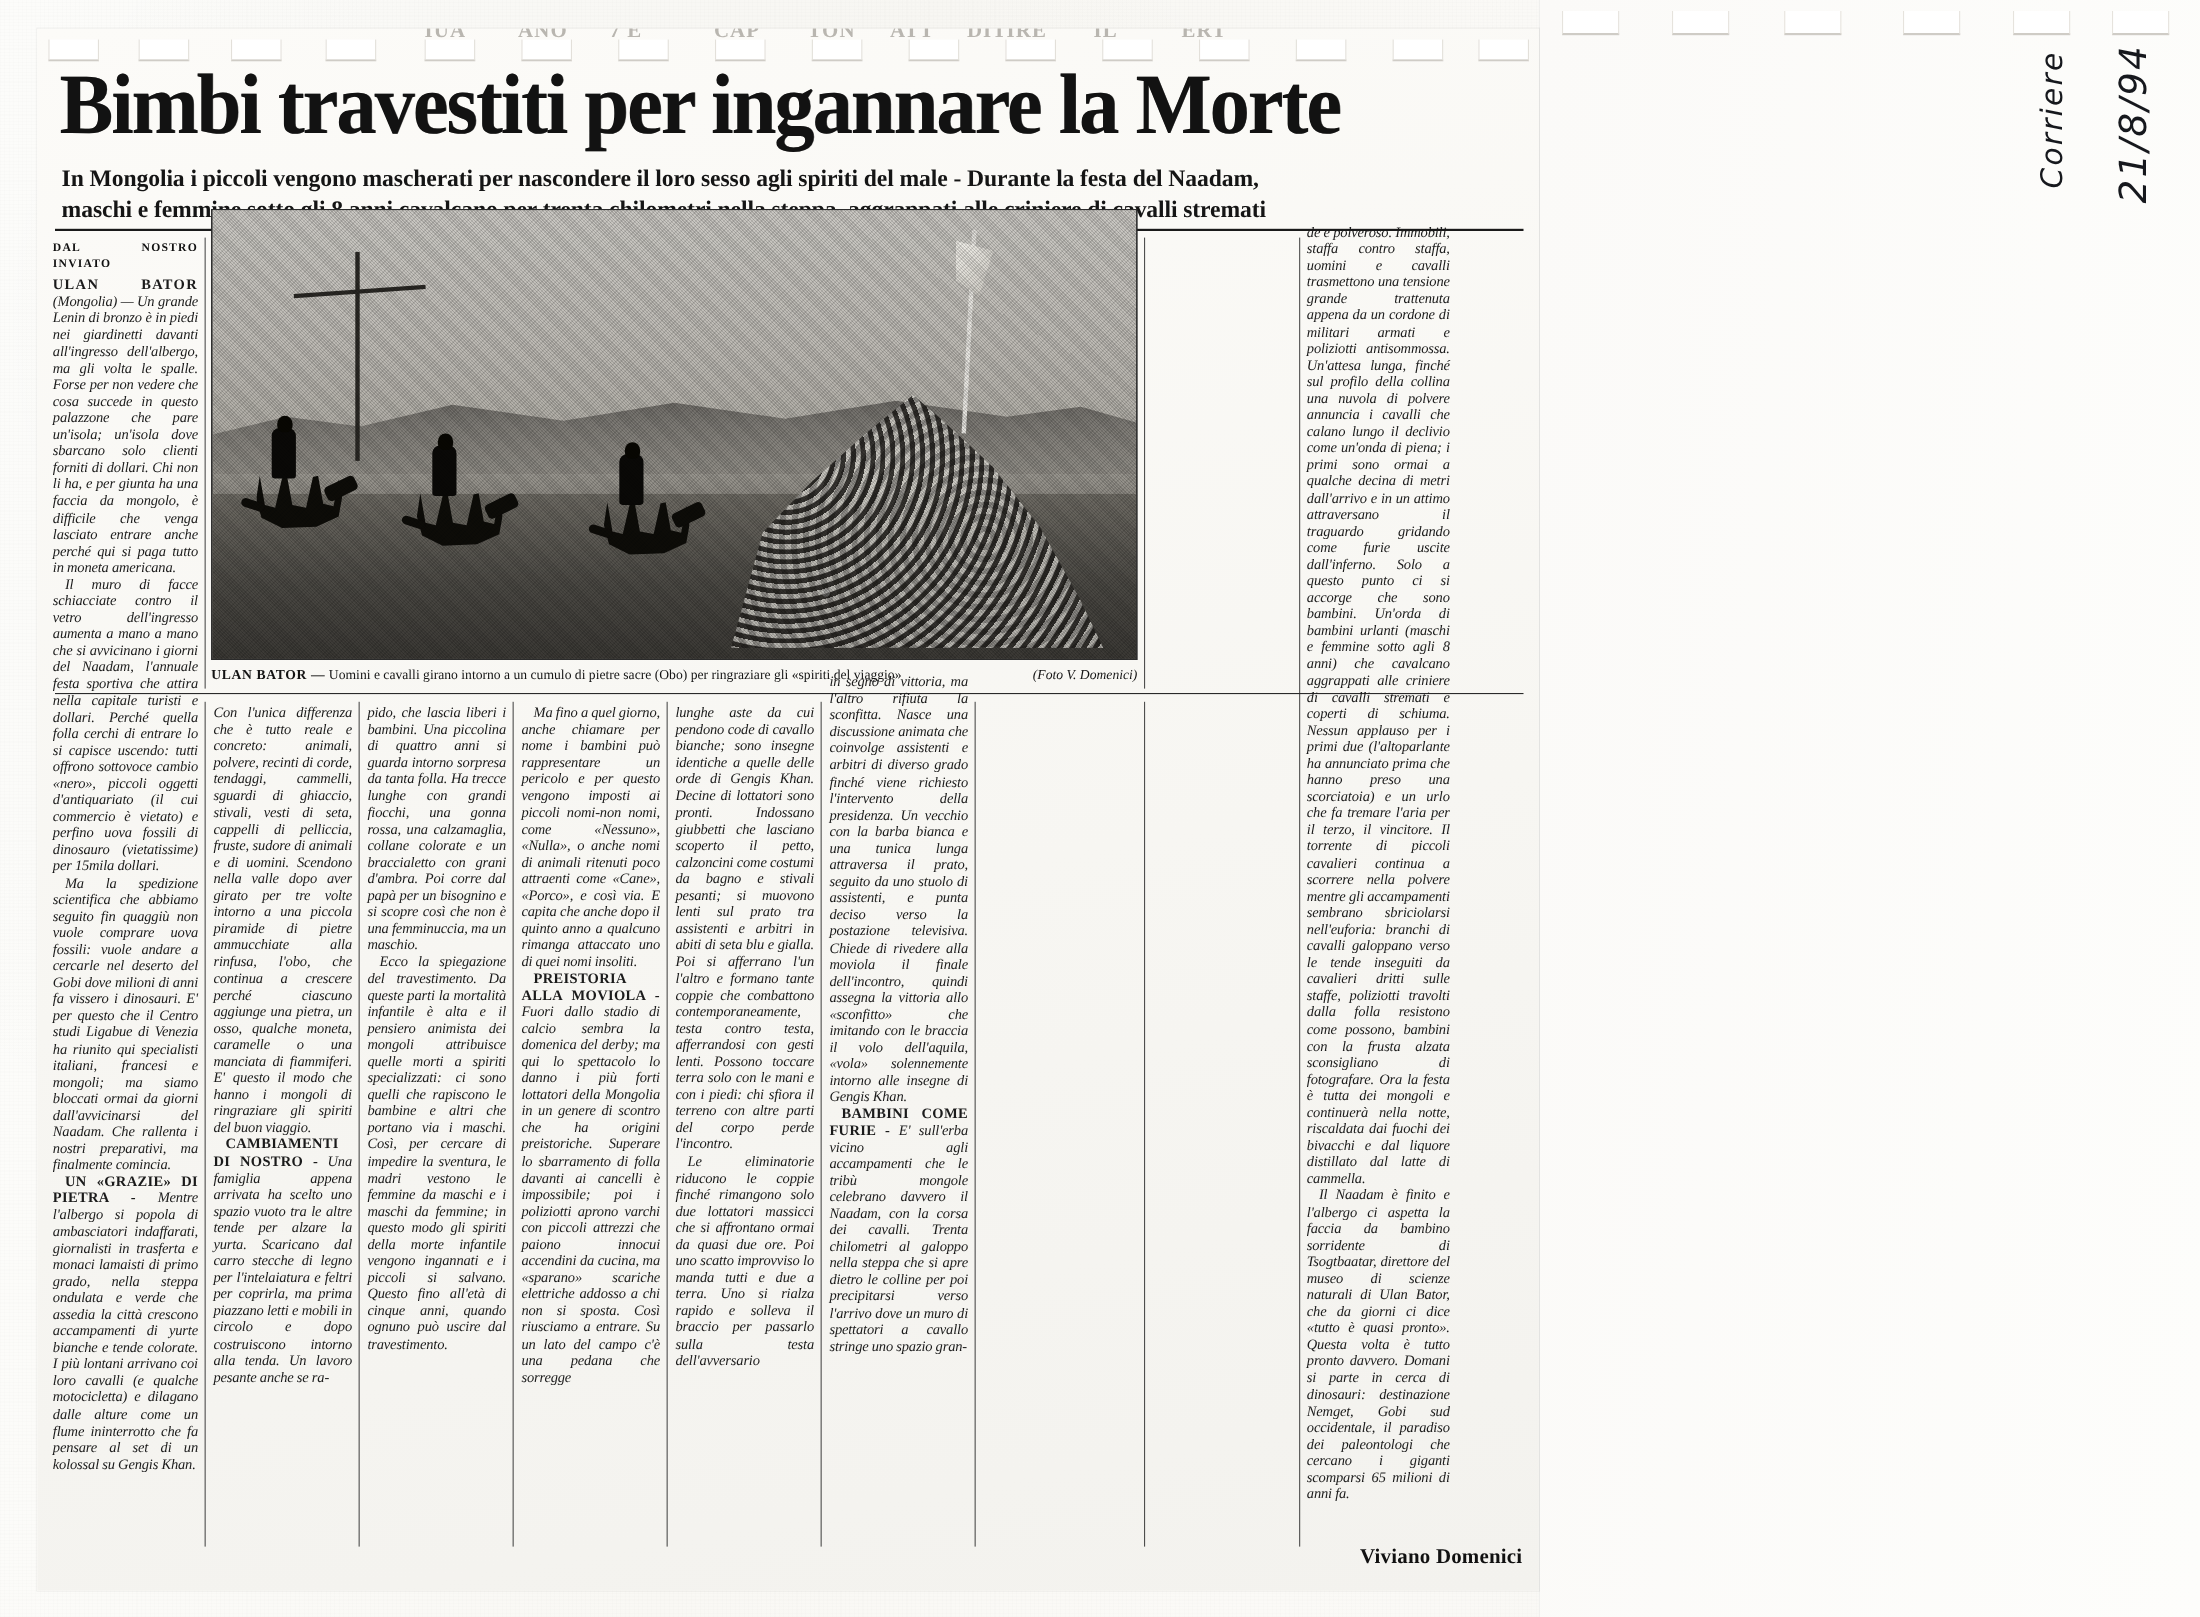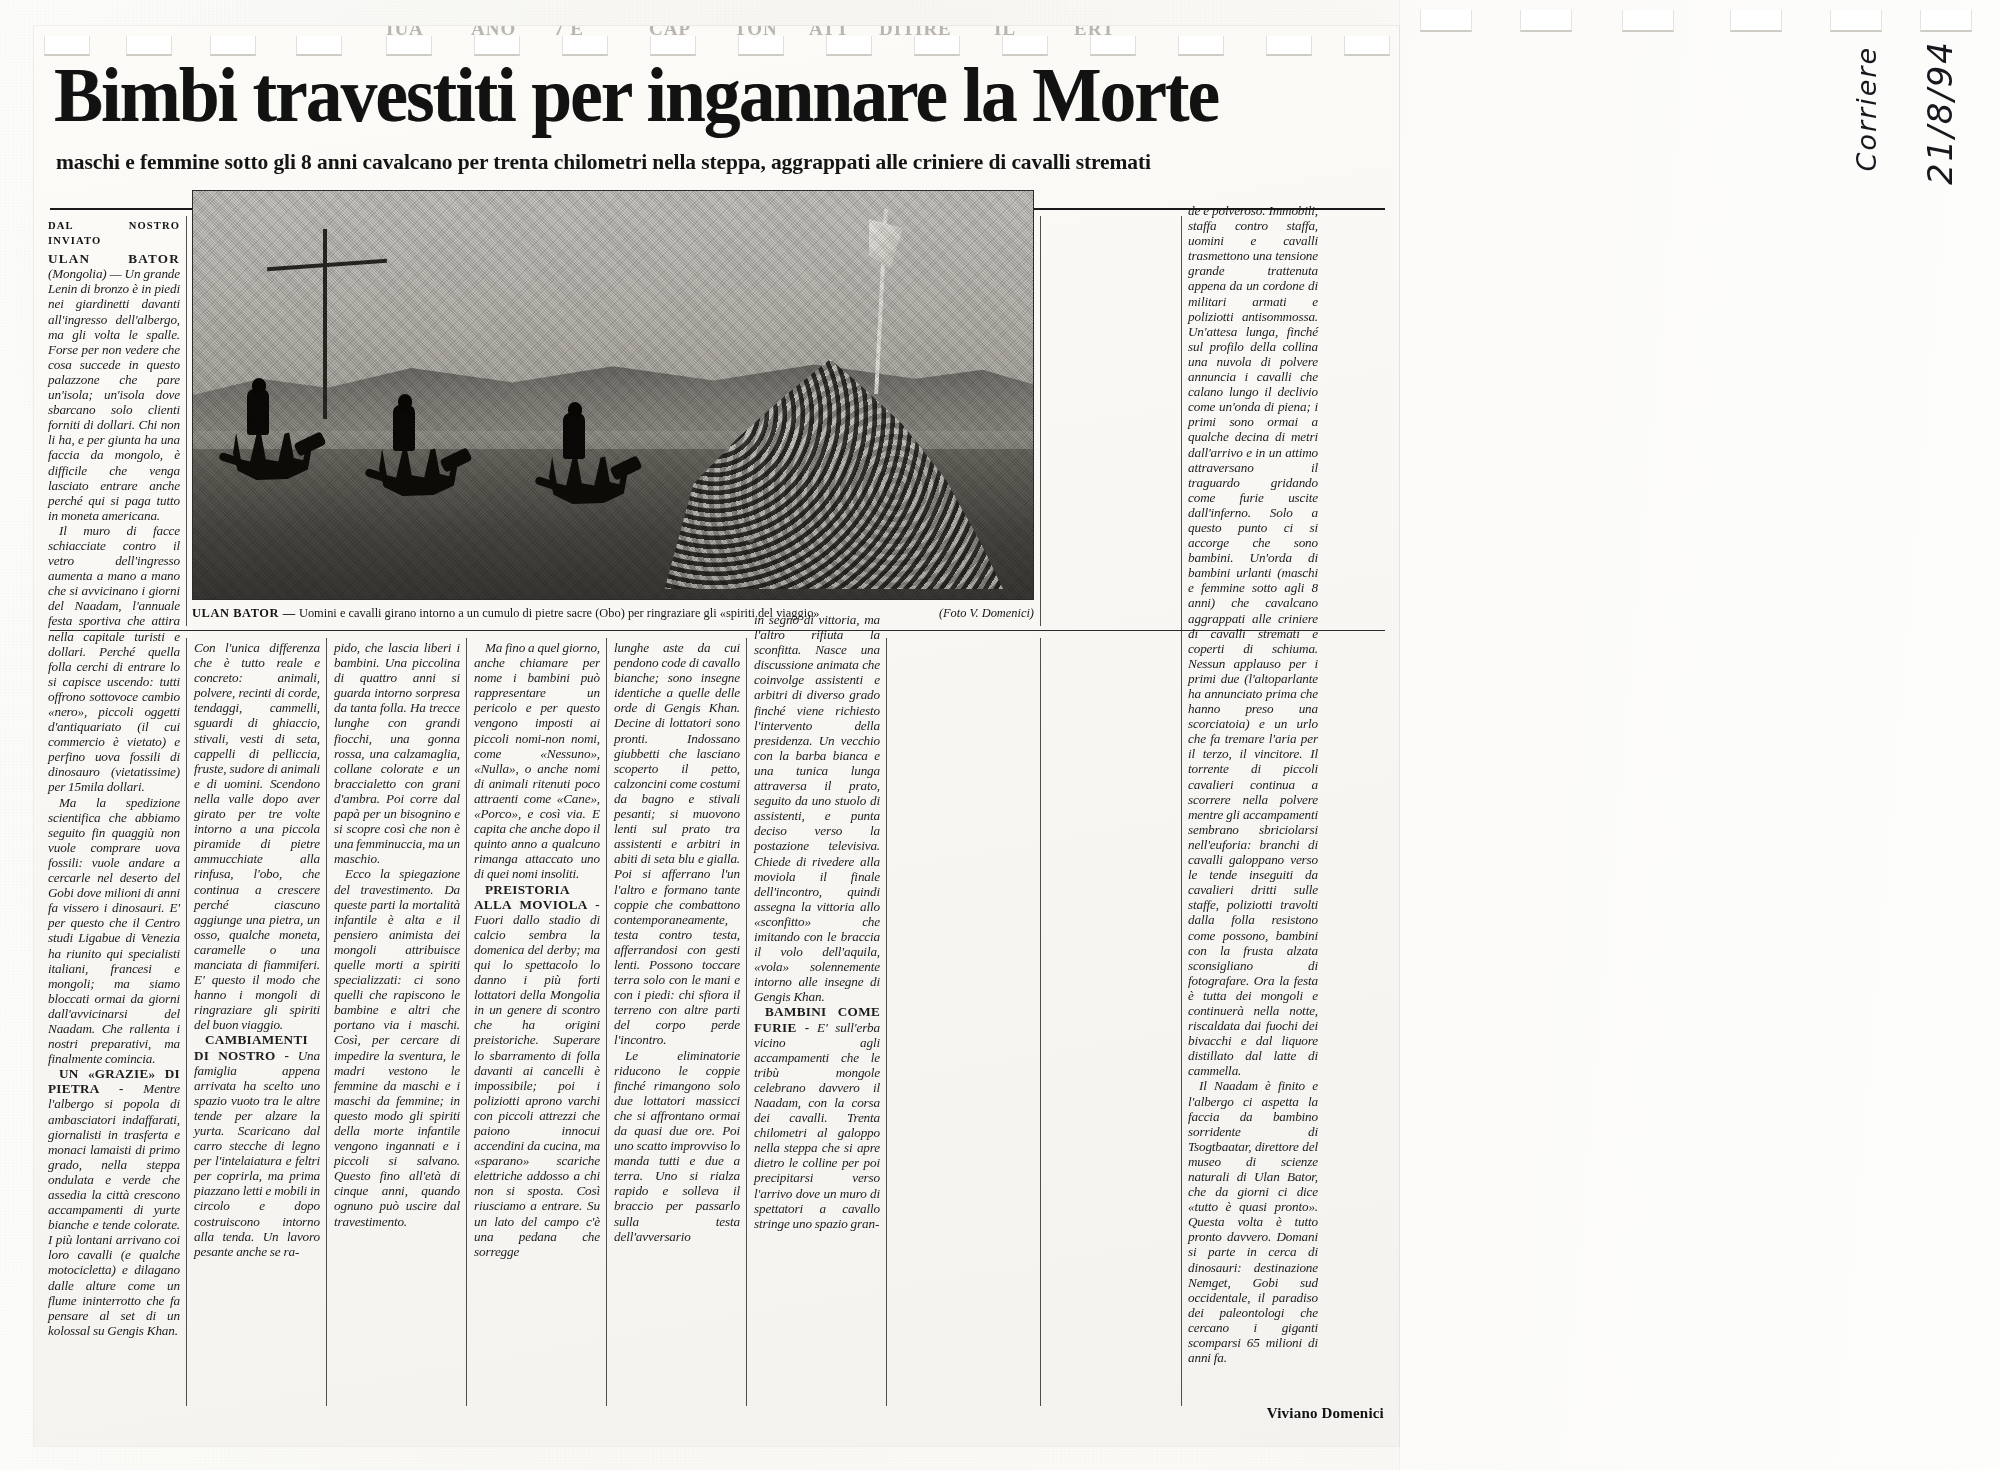--- a/index.html
+++ b/index.html
@@ -210,21 +210,21 @@
 
   #caprule{
     position:absolute; left:16px; top:604px; width:1335px; height:1px;
     background:#2a2a2a;
   }
 
   
   #byline{
     position:absolute; left:1150px; top:1379px; width:200px;
     font-family:"Liberation Serif", serif;
-    font-weight:bold; font-size:15px; text-align:right; color:#111;
+    font-weight:bold; font-size:19px; text-align:right; color:#111;
     letter-spacing:.2px;
   }
 
   
   .hand{
     position:absolute;
     font-family:"DejaVu Sans", sans-serif;
     font-style:italic;
     color:#16181d;
     writing-mode:vertical-rl;
@@ -297,20 +297,21 @@
       <div class="tab" style="left:968px"></div>
       <div class="tab" style="left:1056px"></div>
       <div class="tab" style="left:1144px"></div>
       <div class="tab" style="left:1232px"></div>
       <div class="tab" style="left:1310px"></div>
     </div>
 
     <div id="headline">Bimbi travestiti per ingannare la Morte</div>
 
     <div id="deck">
+      <span class="l">In Mongolia i piccoli vengono mascherati per nascondere il loro sesso agli spiriti del male - Durante la festa del Naadam,</span>
       <span class="l">maschi e femmine sotto gli 8 anni cavalcano per trenta chilometri nella steppa, aggrappati alle criniere di cavalli stremati</span>
     </div>
     <div id="deckrule"></div>
 
     <div id="photo">
       <div class="sky"></div>
       <div class="hills"></div>
       <div class="ground"></div>
       <div class="cross"></div>
       <div class="crossbar"></div>

